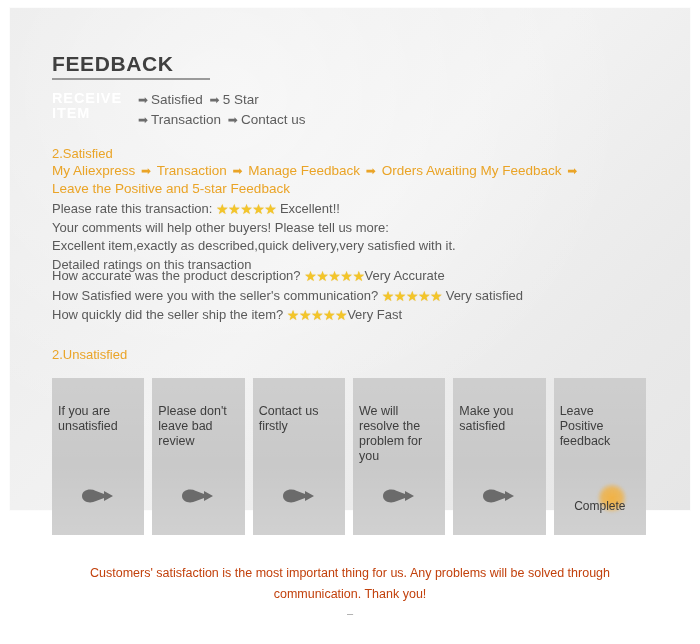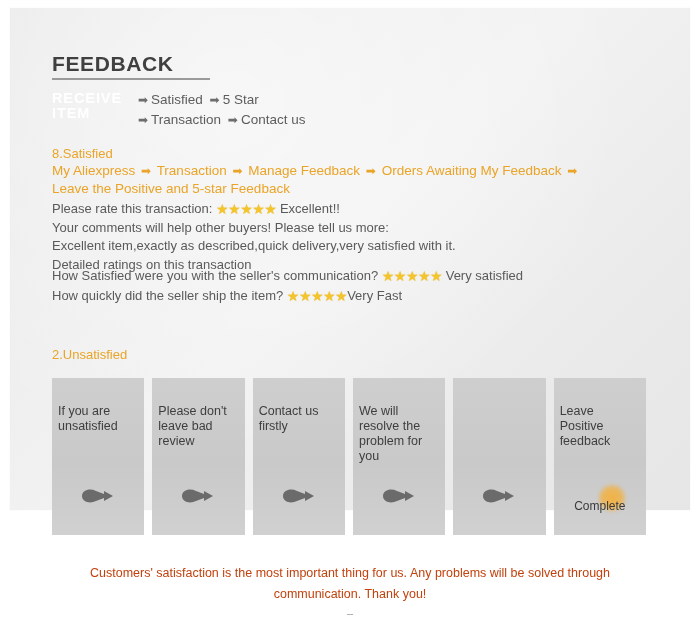--- a/index.html
+++ b/index.html
@@ -235,21 +235,21 @@
   <div>
     <span class="arrow">➡</span><span>Satisfied</span>
     <span class="arrow">➡</span><span>5 Star</span>
   </div>
   <div>
     <span class="arrow">➡</span><span>Transaction</span>
     <span class="arrow">➡</span><span>Contact us</span>
   </div>
 </div>
 
-<div class="sec-head sec1-head">8.Satisfied</div>
+<div class="sec-head sec1-head">2.Satisfied</div>
 
 <div class="breadcrumb">
   <span>My Aliexpress</span>
   <span class="arrow">➡</span>
   <span>Transaction</span>
   <span class="arrow">➡</span>
   <span>Manage Feedback</span>
   <span class="arrow">➡</span>
   <span>Orders Awaiting My Feedback</span>
   <span class="arrow">➡</span>
@@ -262,20 +262,24 @@
     <span class="stars star">★★★★★</span>
     <span>Excellent!!</span>
   </div>
   <div class="line">Your comments will help other buyers! Please tell us more:</div>
   <div class="line">Excellent item,exactly as described,quick delivery,very satisfied with it.</div>
   <div class="line">Detailed ratings on this transaction</div>
 </div>
 
 <div class="rating-lines">
   <div class="line">
+    <span>How accurate was the product description?</span>
+    <span class="stars star">★★★★★</span><span>Very Accurate</span>
+  </div>
+  <div class="line">
     <span>How Satisfied were you with the seller's communication?</span>
     <span class="stars star">★★★★★</span><span> Very satisfied</span>
   </div>
   <div class="line">
     <span>How quickly did the seller ship the item?</span>
     <span class="stars star">★★★★★</span><span>Very Fast</span>
   </div>
 </div>
 
 <div class="sec-head sec2-head">2.Unsatisfied</div>
@@ -312,20 +316,21 @@
   <div class="step">
     <div class="step-label">We will resolve the problem for you</div>
     <div class="step-icon">
       <svg width="36" height="20" viewBox="0 0 36 20">
           <path d="M2 10 C2 4, 10 2, 16 5 L24 8 L24 5 L33 10 L24 15 L24 12 L16 15 C10 18, 2 16, 2 10 Z" fill="#6b6b6b"></path>
         </svg>
     </div>
   </div>
 
   <div class="step">
+    <div class="step-label">Make you satisfied</div>
     <div class="step-icon">
       <svg width="36" height="20" viewBox="0 0 36 20">
           <path d="M2 10 C2 4, 10 2, 16 5 L24 8 L24 5 L33 10 L24 15 L24 12 L16 15 C10 18, 2 16, 2 10 Z" fill="#6b6b6b"></path>
         </svg>
     </div>
   </div>
 
   <div class="step">
     <div class="step-label">Leave Positive feedback</div>
     <div class="complete-badge">

